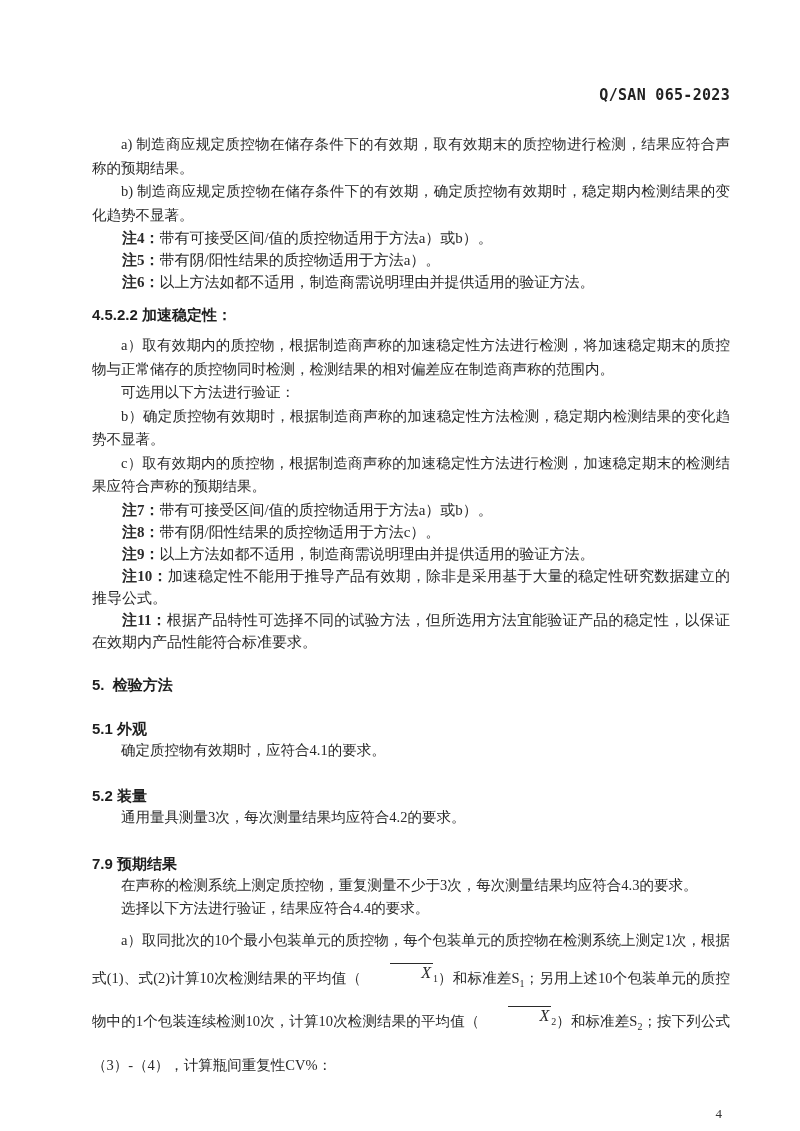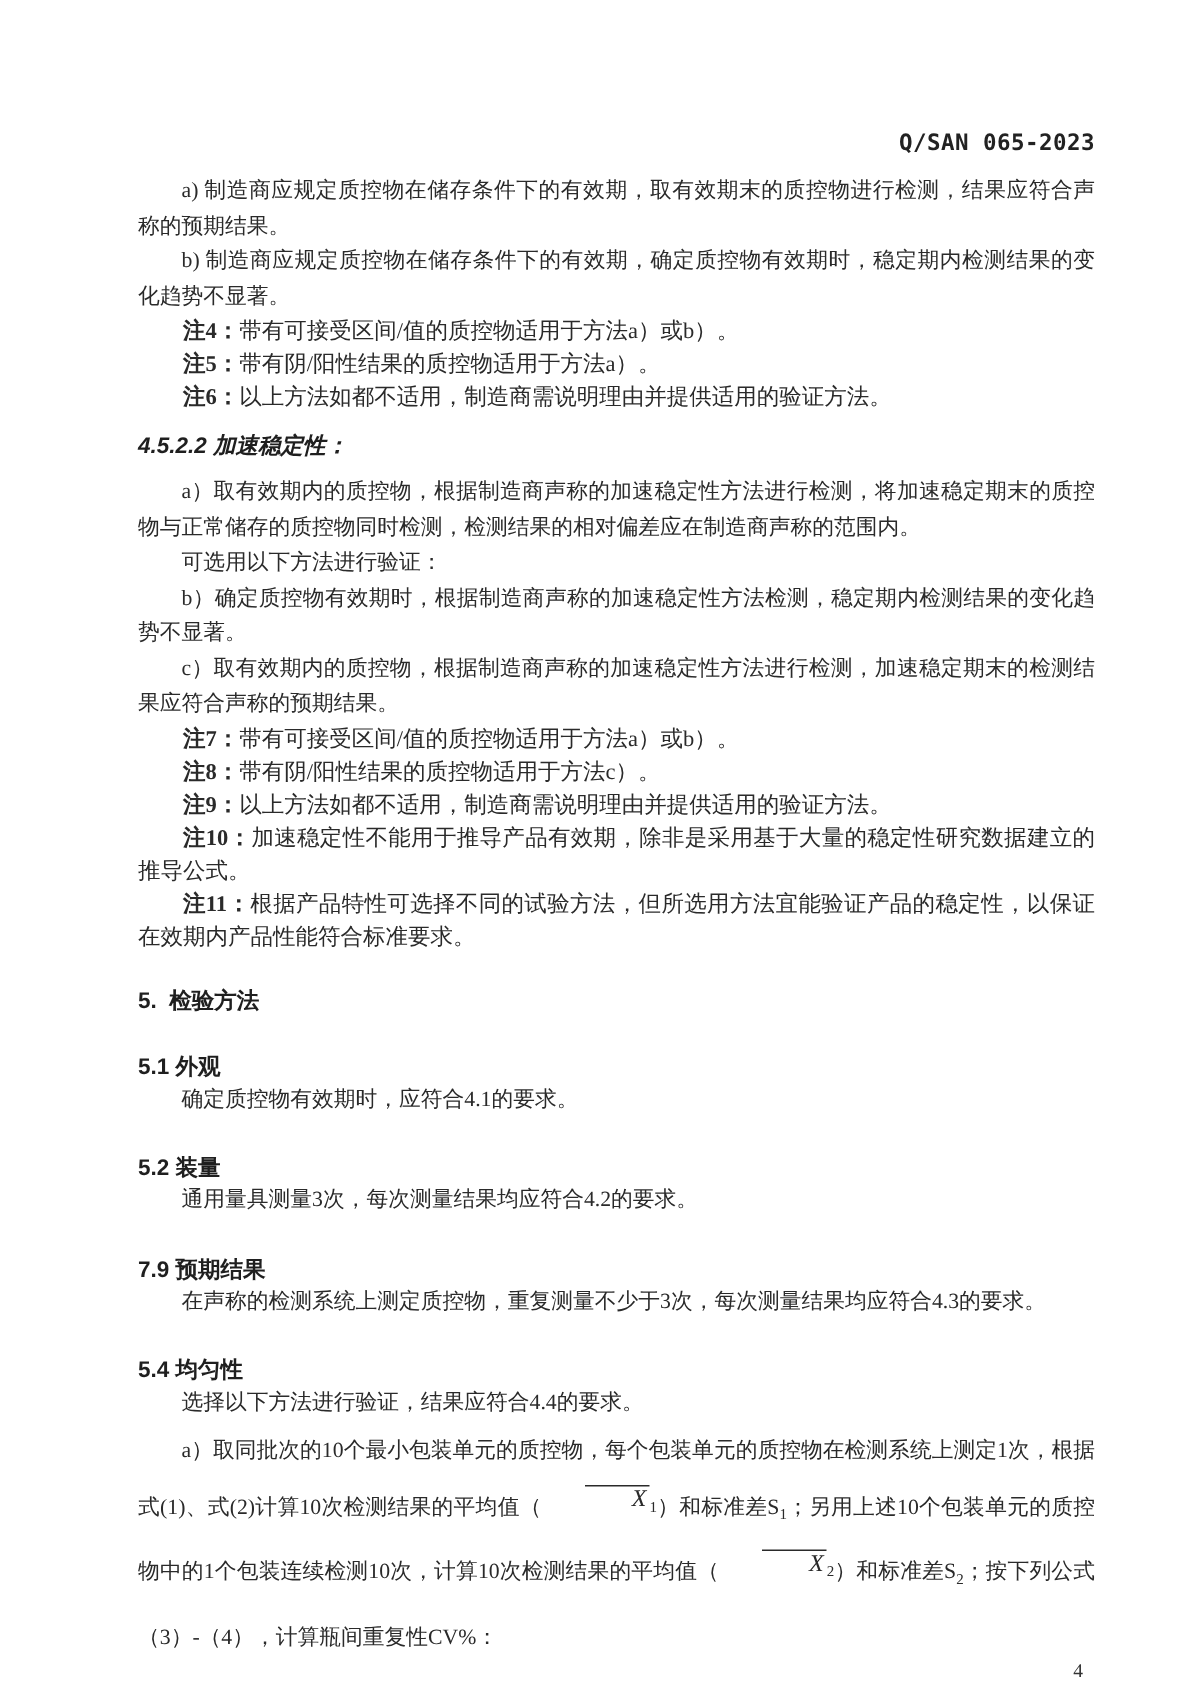--- a/index.html
+++ b/index.html
@@ -18,21 +18,21 @@
     top: 86px;
     width: 638px;
   }
   .doc-code {
     text-align: right;
     font-family: "DejaVu Sans Mono", "Liberation Mono", monospace;
     font-weight: 600;
     font-size: 15px;
     line-height: 18px;
     letter-spacing: 0.3px;
-    margin: 0 0 12px 0;
+    margin: 0 0 29px 0;
     color: #222;
   }
   p.body {
     font-size: 14.5px;
     line-height: 23.5px;
     text-align: justify;
     text-indent: 2em;
     margin: 0;
   }
   p.note {
@@ -44,21 +44,21 @@
   }
   p.note b { font-weight: bold; }
   .h-sec {
     font-family: "Liberation Sans", "DejaVu Sans", sans-serif;
     font-weight: bold;
     font-size: 15px;
     line-height: 20px;
     margin: 0;
     color: #1f1f1f;
   }
-  .h-4522 { margin: 12px 0 9px 0; font-style: italic; }
+  .h-4522 { margin: 12px 0 9px 0; }
   .h-ch5  { margin: 22px 0 0 0; }
   .h-sub  { margin: 24px 0 0 0; }
   .after-sub { margin-top: 12px; }
   .notes-block { margin: 0; }
   p.formula-para {
     font-size: 14.5px;
     line-height: 38px;
     text-align: justify;
     text-indent: 2em;
     margin: 0;
@@ -120,21 +120,20 @@
 
     <p class="h-sec h-sub">5.1 外观</p>
     <p class="body after-sub">确定质控物有效期时，应符合4.1的要求。</p>
 
     <p class="h-sec h-sub">5.2 装量</p>
     <p class="body after-sub">通用量具测量3次，每次测量结果均应符合4.2的要求。</p>
 
     <p class="h-sec h-sub">7.9 预期结果</p>
     <p class="body after-sub">在声称的检测系统上测定质控物，重复测量不少于3次，每次测量结果均应符合4.3的要求。</p>
 
-    <p class="h-sec h-sub">5.4 均匀性</p>
     <p class="body after-sub">选择以下方法进行验证，结果应符合4.4的要求。</p>
 
     <p class="formula-para"><span>a）取同批次的10个最小包装单元的质控物，每个包装单元的质控物在检测系统上测定1次，根据式(1)、式(2)计算10次检测结果的平均值（</span><span class="xbar-wrap"><span class="xbar">X</span><sub>1</sub></span><span>）和标准差S</span><sub>1</sub><span>；另用上述10个包装单元的质控物中的1个包装连续检测10次，计算10次检测结果的平均值（</span><span class="xbar-wrap"><span class="xbar">X</span><sub>2</sub></span><span>）和标准差S</span><sub>2</sub><span>；按下列公式（3）-（4），计算瓶间重复性CV%：</span></p>
 
   </div>
 
   <div class="page-number">4</div>
 </div>
 
 </body></html>

